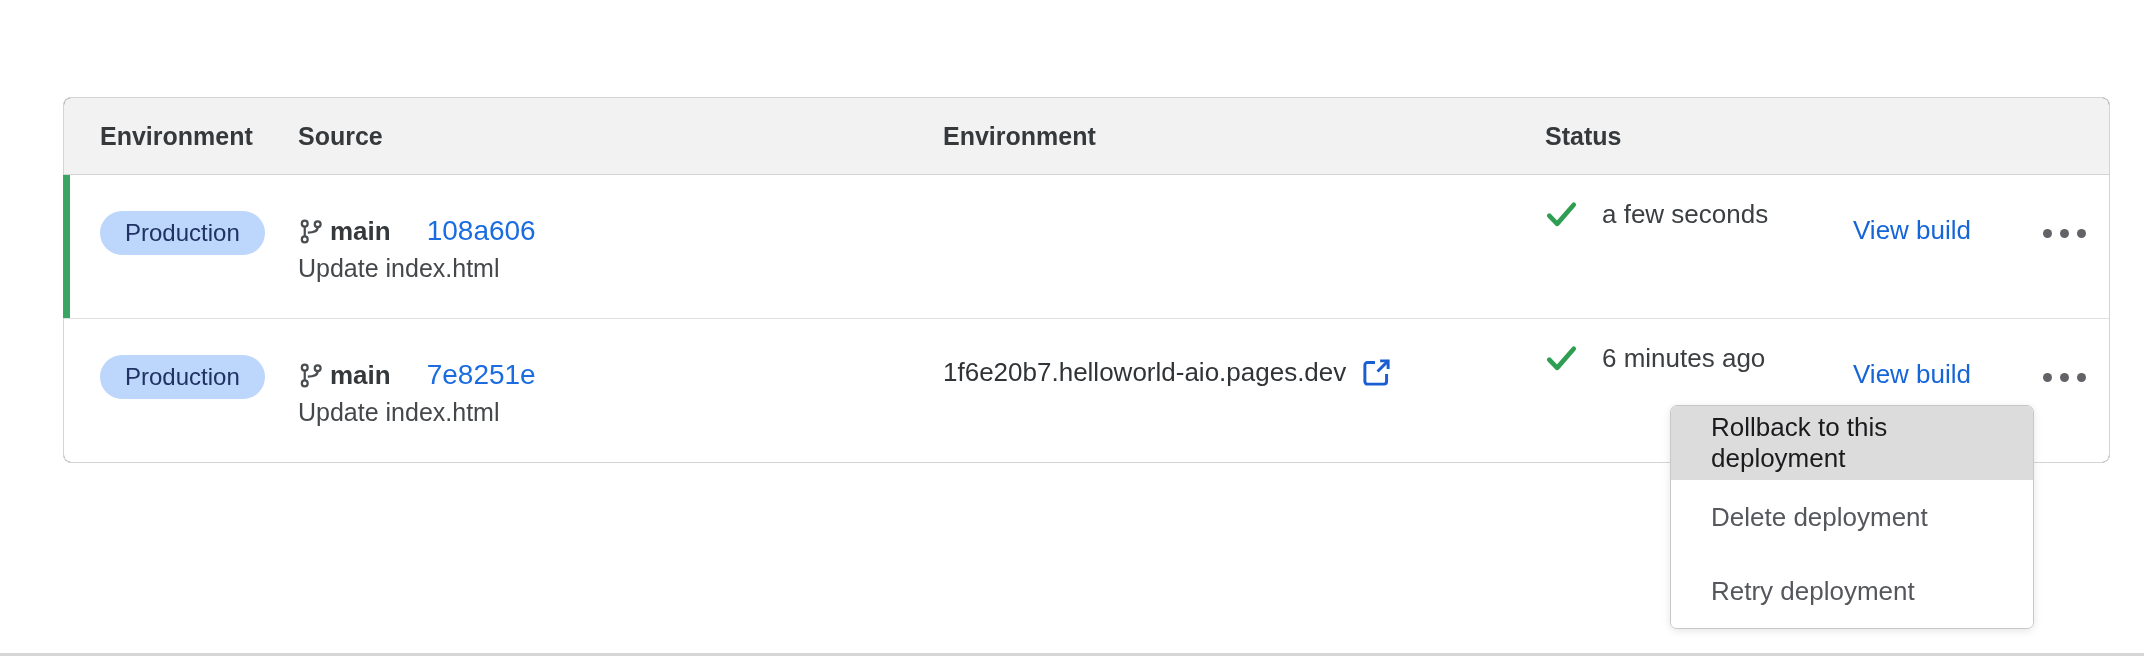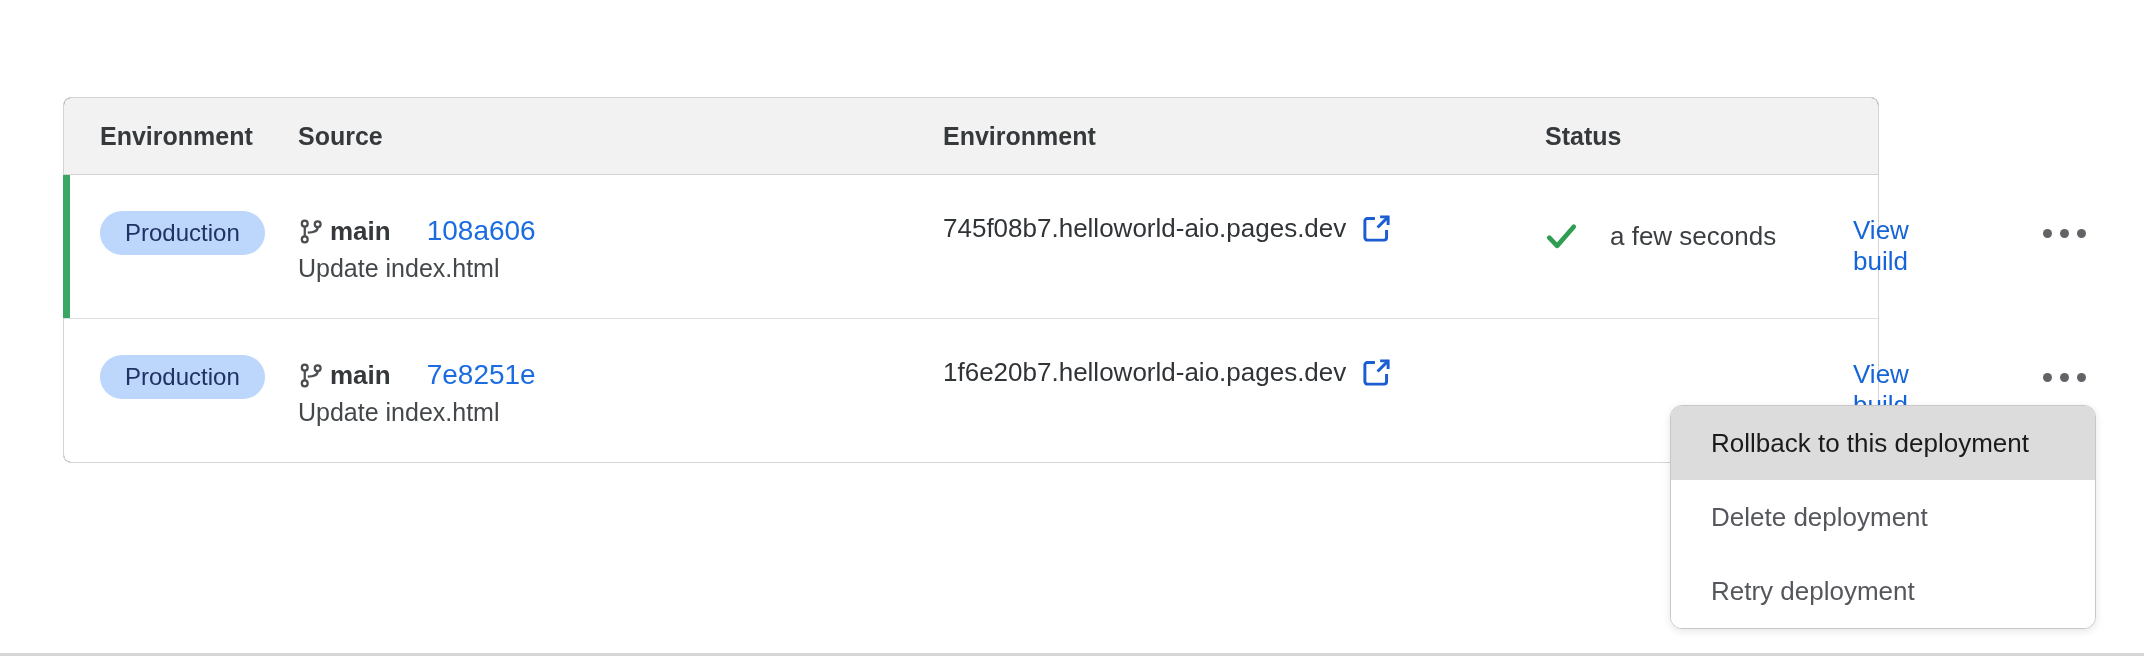--- a/index.html
+++ b/index.html
@@ -4,21 +4,21 @@
 <style>
   * { margin:0; padding:0; box-sizing:border-box; }
   html,body { width:2144px; height:662px; background:#ffffff;
     font-family:"Liberation Sans","DejaVu Sans",sans-serif; }
   .stage { position:relative; width:2144px; height:662px; overflow:hidden; background:#fff; }
 
   .page-title { position:absolute; left:63px; top:18px; font-size:31px; line-height:38px;
     font-weight:600; color:#2f3336; letter-spacing:.2px; }
 
   
-  .dtable { position:absolute; left:63px; top:97px; width:1816px; height:366px;
+  .dtable { position:absolute; left:63px; top:97px; width:2047px; height:366px;
     border:1px solid #d4d4d4; border-radius:8px; background:#404040; }
   .thead { position:relative; height:77px; background:#f2f2f2; border-bottom:1px solid #d4d4d4;
     border-radius:7px 7px 0 0; }
   .th { position:absolute; top:24px; font-size:25px; font-weight:700; color:#36393b; }
   .th-env { left:36px; } .th-src { left:234px; } .th-dep { left:879px; } .th-sta { left:1481px; }
 
   .drow { position:relative; height:144px; background:#fff; }
   .drow.first { border-bottom:1px solid #e0e0e0; }
   .drow.last { height:143px; border-radius:0 0 7px 7px; }
   .current-bar { position:absolute; left:-1px; top:0; width:7px; height:100%; background:#3aa664; }
@@ -30,34 +30,34 @@
   .src-line1 { position:absolute; left:234px; top:40px; display:flex; align-items:center; }
   .branch-icon { width:27px; height:27px; display:block; }
   .branch-name { font-size:26px; font-weight:700; color:#36393b; margin-left:5px; }
   .commit-link { font-size:28px; color:#1a6ce0; text-decoration:none; margin-left:36px; cursor:pointer; }
   .src-line2 { position:absolute; left:234px; top:79px; font-size:25px; color:#45484b; }
 
   .dep-cell { position:absolute; left:879px; top:38px; display:flex; align-items:center; gap:15px; }
   .dep-url { font-size:26px; color:#303437; }
   .ext-icon { width:31px; height:31px; display:block; cursor:pointer; }
 
-  .sta-cell { position:absolute; left:1481px; top:46px; display:flex; align-items:center; gap:32px; }
+  .sta-cell { position:absolute; left:1481px; top:24px; display:flex; align-items:center; gap:24px; }
   .check-icon { width:33px; height:30px; display:block; }
   .sta-time { font-size:26px; color:#3b3f42; }
 
   .view-build { position:absolute; left:1789px; top:40px; font-size:26px; color:#1565d8;
     text-decoration:none; cursor:pointer; }
 
   .dots-btn { position:absolute; left:1966px; top:36px; width:68px; height:44px; display:flex;
     align-items:center; justify-content:center; gap:8px; background:transparent; border:none; cursor:pointer; }
   .dots-btn i { width:9px; height:9px; border-radius:50%; background:#616366; display:block; }
 
   
-  .ctx-menu { position:absolute; left:1670px; top:405px; width:426px; background:#ffffff;
-    border:1px solid #c7c7c7; border-radius:12px; overflow:hidden; z-index:20;
+  .ctx-menu { position:absolute; left:1670px; top:405px; width:364px; background:#ffffff;
+    border:1px solid #c7c7c7; border-radius:7px; overflow:hidden; z-index:20;
     box-shadow:0 2px 8px rgba(0,0,0,.10); }
   .ctx-item { height:74px; display:flex; align-items:center; padding:0 20px 0 40px;
     font-size:26px; color:#55575c; cursor:pointer; background:#fff; }
   .ctx-item.hl { background:#dcdcdc; color:#1b1b1e; }
 
   .bottom-divider { position:absolute; left:0; top:653px; width:2144px; height:3px; background:#d6d6d6; }
 </style>
 </head>
 <body>
 
@@ -84,28 +84,20 @@
           <circle cx="6" cy="19" r="2.6"></circle>
           <circle cx="17.5" cy="5.5" r="2.6"></circle>
           <path d="M6 7.8 V16.3"></path>
           <path d="M17.5 8.2 C17.5 12.2 13.5 12.8 8.7 13.1"></path>
         </svg>
         <span class="branch-name">main</span>
         <a class="commit-link">108a606</a>
       </div>
       <div class="src-line2">Update index.html</div>
 
-      <div class="dep-cell">
-        <span class="dep-url">745f08b7.helloworld-aio.pages.dev</span>
-        <svg class="ext-icon" viewBox="0 0 24 24" fill="none" stroke="#1a5ed2" stroke-width="2.3">
-          <path d="M19.8 13.2 V19 a2 2 0 0 1 -2 2 H5 a2 2 0 0 1 -2 -2 V6.2 a2 2 0 0 1 2 -2 h5.8"></path>
-          <path d="M12.8 11.2 L21 3"></path>
-          <path d="M14.8 3 H21 V9.2"></path>
-        </svg>
-      </div>
 
       <div class="sta-cell">
         <svg class="check-icon" viewBox="0 0 24 22" fill="none" stroke="#2f9e52" stroke-width="3.4" stroke-linecap="round" stroke-linejoin="round">
           <path d="M3 11.5 L8.8 17.5 L21 3.5"></path>
         </svg>
         <span class="sta-time">a few seconds</span>
       </div>
 
       <a class="view-build">View build</a>
 
@@ -135,20 +127,26 @@
 
       <div class="dep-cell">
         <span class="dep-url">1f6e20b7.helloworld-aio.pages.dev</span>
         <svg class="ext-icon" viewBox="0 0 24 24" fill="none" stroke="#1a5ed2" stroke-width="2.3">
           <path d="M19.8 13.2 V19 a2 2 0 0 1 -2 2 H5 a2 2 0 0 1 -2 -2 V6.2 a2 2 0 0 1 2 -2 h5.8"></path>
           <path d="M12.8 11.2 L21 3"></path>
           <path d="M14.8 3 H21 V9.2"></path>
         </svg>
       </div>
 
+      <div class="sta-cell">
+        <svg class="check-icon" viewBox="0 0 24 22" fill="none" stroke="#2f9e52" stroke-width="3.4" stroke-linecap="round" stroke-linejoin="round">
+          <path d="M3 11.5 L8.8 17.5 L21 3.5"></path>
+        </svg>
+        <span class="sta-time">6 minutes ago</span>
+      </div>
 
       <a class="view-build">View build</a>
 
       <button class="dots-btn">
         <i></i>
           <i></i>
           <i></i>
       </button>
     </div>
   </div>

